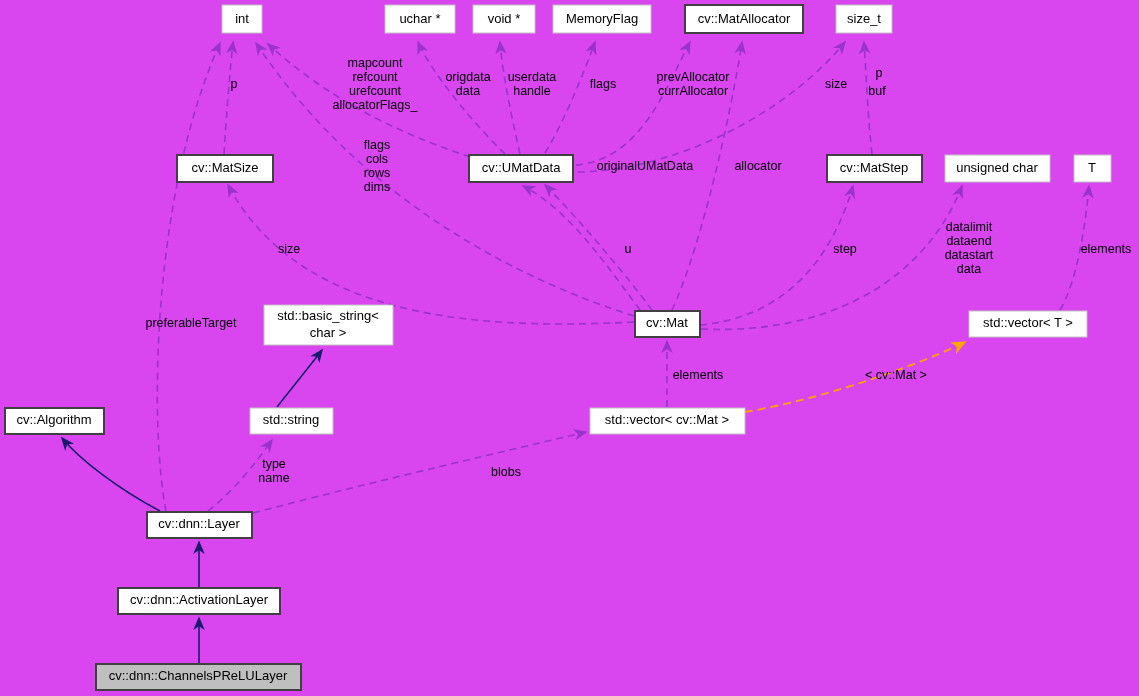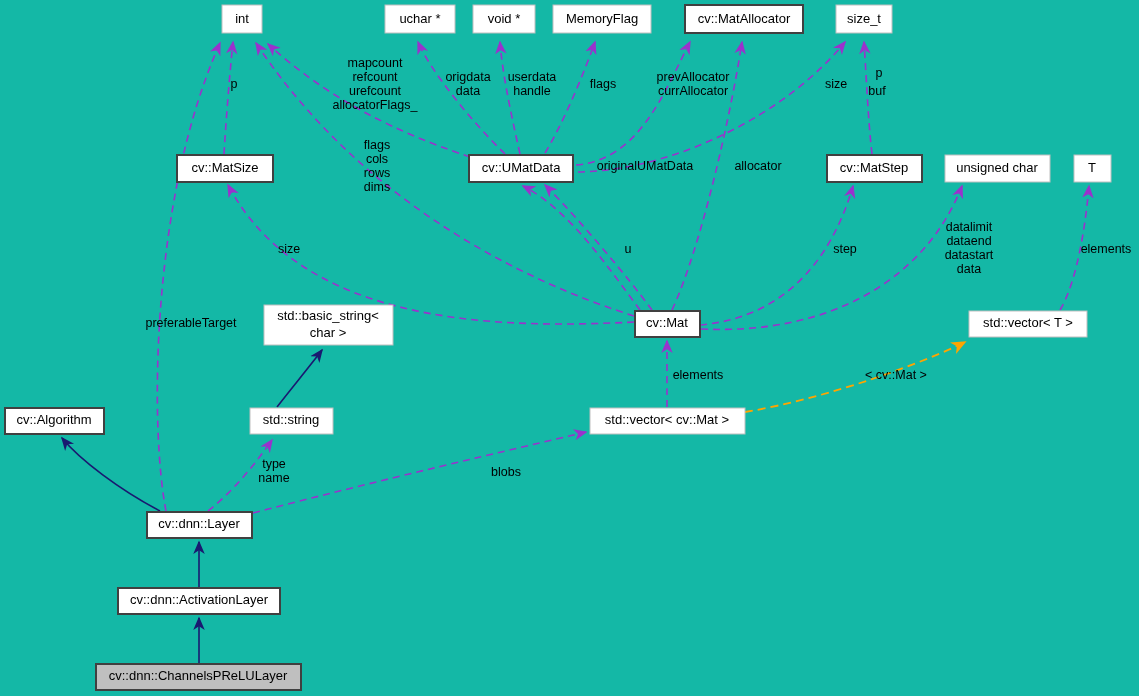--- a/index.html
+++ b/index.html
@@ -4,21 +4,21 @@
 <style>
   html, body {
     margin: 0;
     padding: 0;
     background: #ffffff;
   }
   #diagram-root {
     position: relative;
     width: 1139px;
     height: 696px;
-    background: #14b8a6;
+    background: #d946ef;
     font-family: "Liberation Sans", sans-serif;
     overflow: hidden;
     text-decoration: underline;
   }
   svg#graph {
     position: absolute;
     left: 0;
     top: 0;
     width: 1139px;
     height: 696px;

